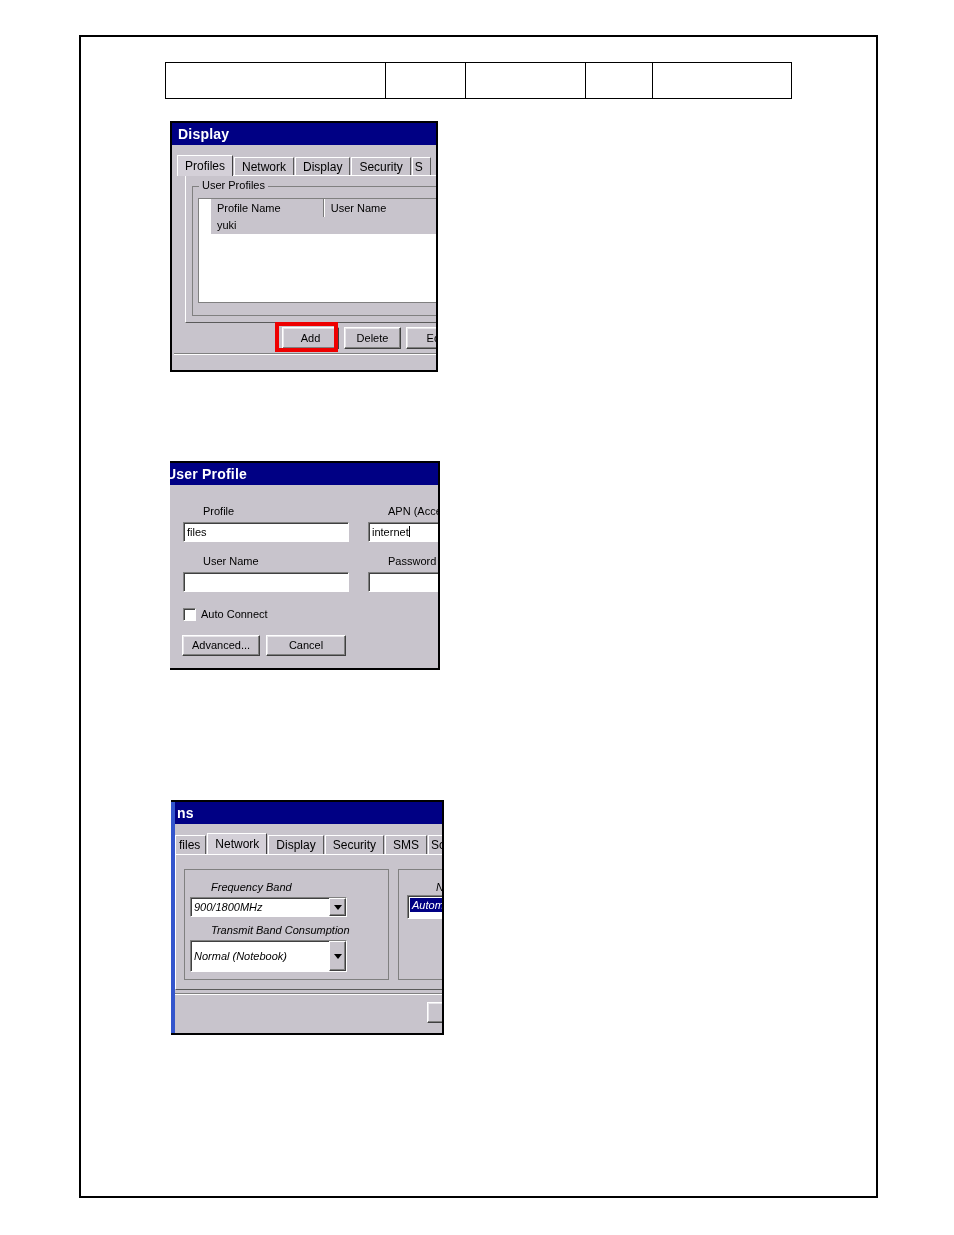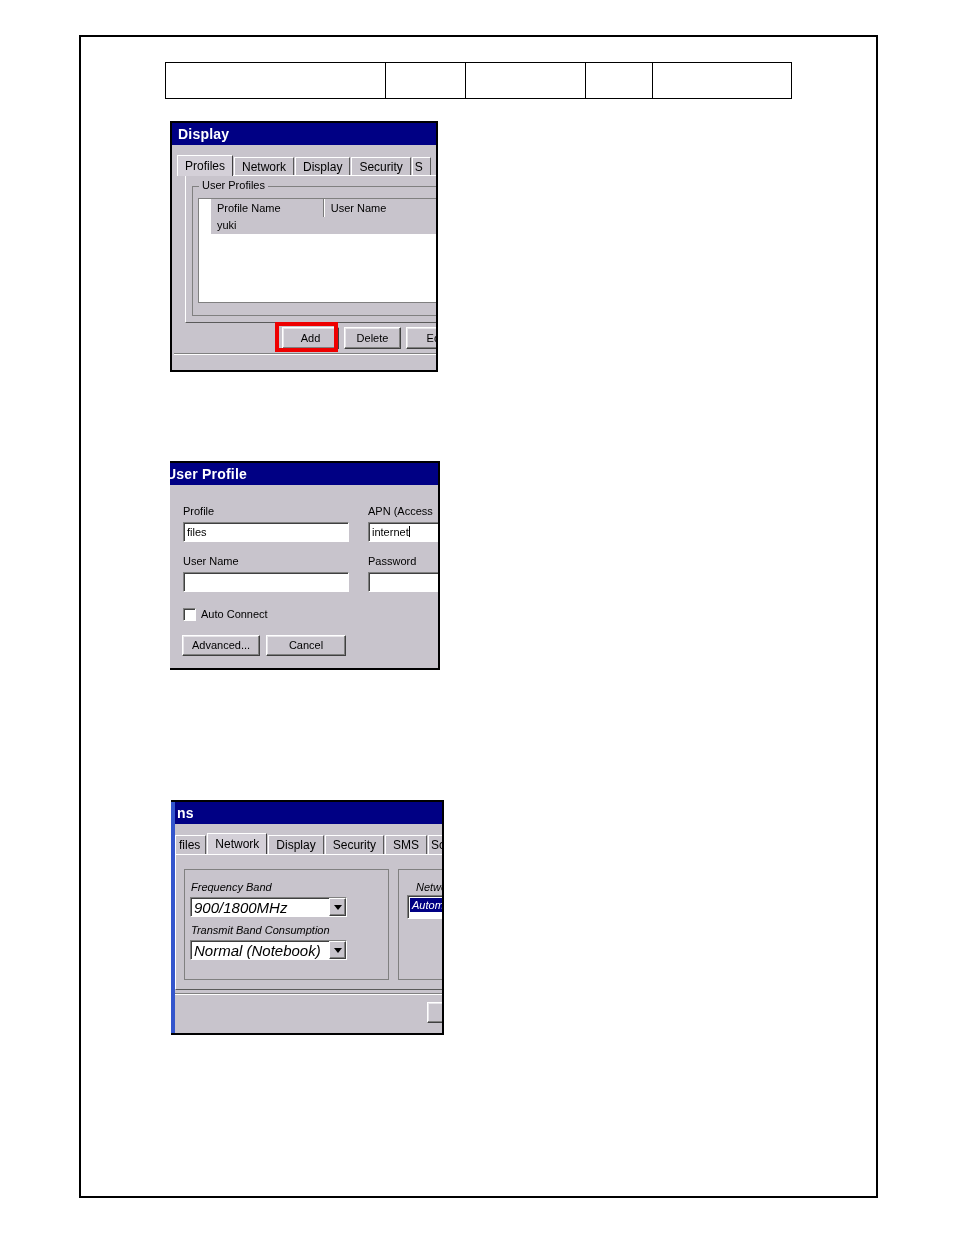--- a/index.html
+++ b/index.html
@@ -193,20 +193,21 @@
     pointer-events: none;
     z-index: 9;
   }
 
   
   .fieldlabel {
     position: absolute;
     font-size: 11px;
     color: #000000;
     white-space: nowrap;
+    margin-left: 20px;
   }
   .textbox {
     position: absolute;
     background: #ffffff;
     border: 1px solid;
     border-color: #808080 #ffffff #ffffff #808080;
     box-shadow: inset 1px 1px 0 0 #404040;
     font-size: 11px;
     line-height: 18px;
     padding-left: 3px;
@@ -246,21 +247,21 @@
     position: absolute;
     background: #ffffff;
     border: 1px solid;
     border-color: #808080 #ffffff #ffffff #808080;
     box-shadow: inset 1px 1px 0 0 #404040;
     box-sizing: border-box;
     display: flex;
     align-items: center;
   }
   .combo-text {
-    font-size: 15px;
+    font-size: 11px;
     padding-left: 3px;
     flex: 1;
     white-space: nowrap;
     overflow: hidden;
   }
   .combo-btn {
     width: 17px;
     height: 100%;
     background: #c8c4cc;
     border: 1px solid;
@@ -413,21 +414,21 @@
 
     <div class="fieldlabel" style="left:15px; top:26px;">Frequency Band</div>
     <div class="combo" style="left:14px; top:42px; width:157px; height:20px;">
       <span class="combo-text">900/1800MHz</span>
       <span class="combo-btn">
         <span class="arrow-down"></span>
       </span>
     </div>
 
     <div class="fieldlabel" style="left:15px; top:69px;">Transmit Band Consumption</div>
-    <div class="combo" style="left:14px; top:85px; width:157px; height:20px;">
+    <div class="combo" style="left:14px; top:85px; width:157px; height:32px;">
       <span class="combo-text">Normal (Notebook)</span>
       <span class="combo-btn">
         <span class="arrow-down"></span>
       </span>
     </div>
 
     <div class="groupbox" style="left:222px; top:14px; width:110px; height:111px;"></div>
     <div class="fieldlabel" style="left:240px; top:26px;">Netwo</div>
     <div class="listbox-sel" style="left:231px; top:40px; width:70px; height:24px;">
       <div class="listbox-sel-item">Autom</div>

